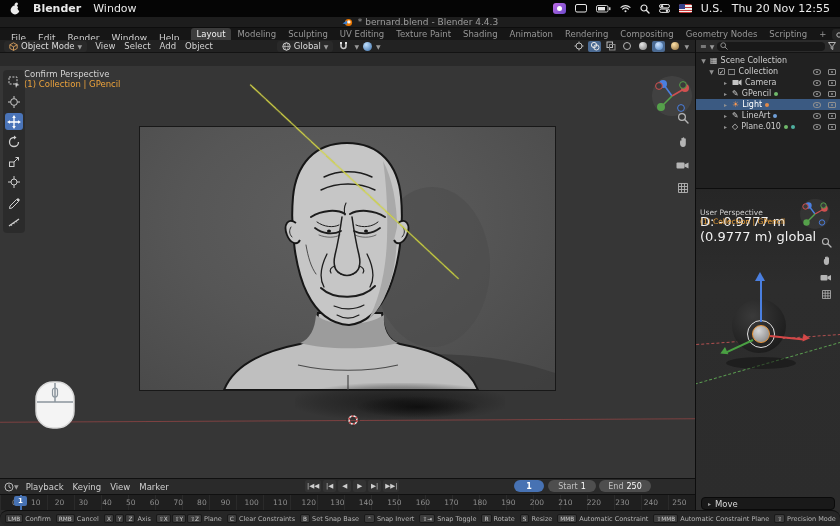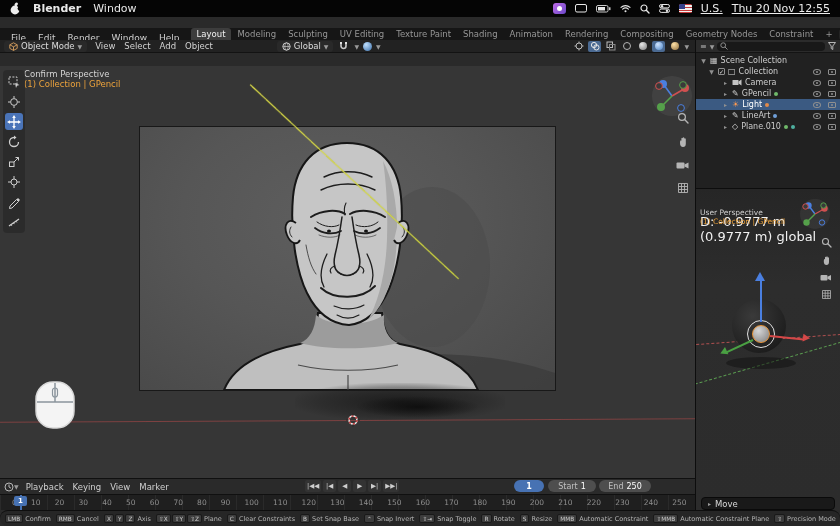--- a/index.html
+++ b/index.html
@@ -6,21 +6,21 @@
 html,body{width:840px;height:526px;background:#000;}
 body{font-family:"DejaVu Sans","Liberation Sans",sans-serif;color:#c8c8c8;font-size:9px;}
 #root{position:relative;width:840px;height:526px;overflow:hidden;background:#2a2a2a;}
 .abs{position:absolute;}
 svg{display:block;}
 
 #macbar{position:absolute;left:0;top:0;width:840px;height:17px;background:#050505;display:flex;align-items:center;padding:0 10px;gap:12px;color:#ececec;font-size:11px;}
 #macbar .appname{font-weight:bold;}
 #macbar .mmenu{color:#e8e8e8;}
 #macbar .spacer{flex:1;}
-#macbar .sicons{display:flex;align-items:center;gap:9px;text-decoration:underline;}
+#macbar .sicons{display:flex;align-items:center;gap:9px;}
 .recbadge{width:13px;height:11px;border-radius:3px;background:linear-gradient(135deg,#c06ce8,#6a48c8);display:flex;align-items:center;justify-content:center;}
 .recbadge i{width:5px;height:5px;border-radius:50%;background:#fff;display:block;}
 .flagbadge{width:13px;height:9px;border-radius:1.5px;overflow:hidden;position:relative;background:repeating-linear-gradient(180deg,#c33a3a 0 1.4px,#f2f2f2 1.4px 2.8px);}
 .flagbadge i{position:absolute;left:0;top:0;width:6px;height:5px;background:#35408a;display:block;}
 
 #titlebar{position:absolute;left:0;top:17px;width:840px;height:11px;background:#1d1d1d;display:flex;align-items:center;justify-content:center;gap:5px;color:#9d9d9d;font-size:9px;border-bottom:1px solid #0d0d0d;}
 
 #topbar{position:absolute;left:0;top:28px;width:840px;height:12px;background:#161616;display:flex;align-items:center;padding:0 6px;font-size:9px;}
 #topbar .menus{display:flex;gap:2px;margin-top:8px;}
 #topbar .menus span{padding:0 5px;color:#cfcfcf;}
@@ -166,20 +166,28 @@
           <circle cx="8" cy="6.7" r="1.2" fill="#e8e8e8"></circle>
         </svg>
       <span class="flagbadge">
           <i></i>
         </span>
       <span>U.S.</span>
       <span>Thu 20 Nov 12:55</span>
     </span>
   </div>
 
+  <div id="titlebar">
+    <svg width="11" height="9">
+        <circle cx="6.5" cy="4.5" r="3.6" fill="#ea7600"></circle>
+        <circle cx="6.9" cy="3.9" r="1.7" fill="#f4f4f4"></circle>
+        <path d="M0.5,5.5 L5,2.6 L5,6.4 Z" fill="#3a7fd0"></path>
+      </svg>
+    <span>* bernard.blend - Blender 4.4.3</span>
+  </div>
 
   <div id="topbar">
     <div class="menus">
 
     <span>File</span>
         <span>Edit</span>
         <span>Render</span>
         <span>Window</span>
         <span>Help</span>
       </div>
@@ -188,21 +196,21 @@
     <span class="tab active">Layout</span>
         <span class="tab">Modeling</span>
         <span class="tab">Sculpting</span>
         <span class="tab">UV Editing</span>
         <span class="tab">Texture Paint</span>
         <span class="tab">Shading</span>
         <span class="tab">Animation</span>
         <span class="tab">Rendering</span>
         <span class="tab">Compositing</span>
         <span class="tab">Geometry Nodes</span>
-        <span class="tab">Constraint</span>
+        <span class="tab">Scripting</span>
         <span class="tab">+</span>
       </div>
     <div class="rightsel">
       <span class="wid">
         <svg width="10" height="8">
             <circle cx="3" cy="5" r="2.2" fill="none" stroke="#b8b8b8"></circle>
             <path d="M6,7 L8,2.5 L10,7 Z" fill="none" stroke="#b8b8b8"></path>
           </svg>
 
       </span>

